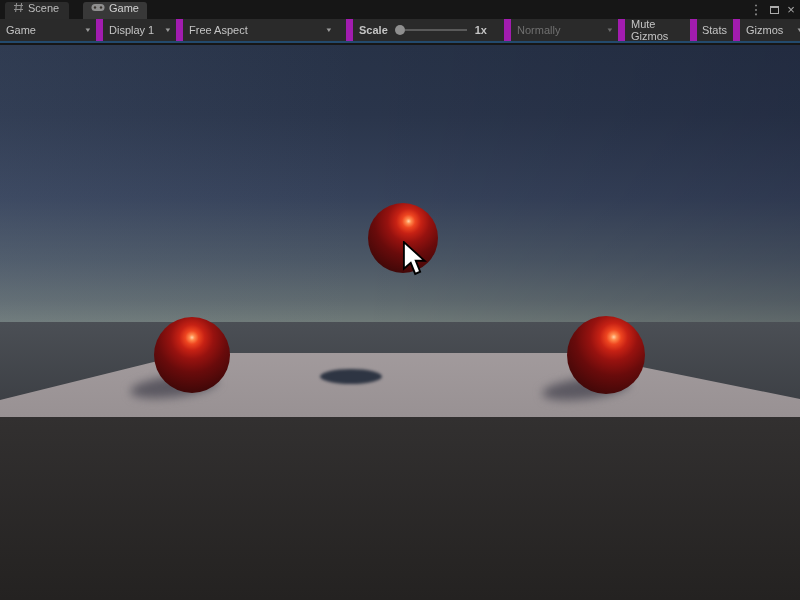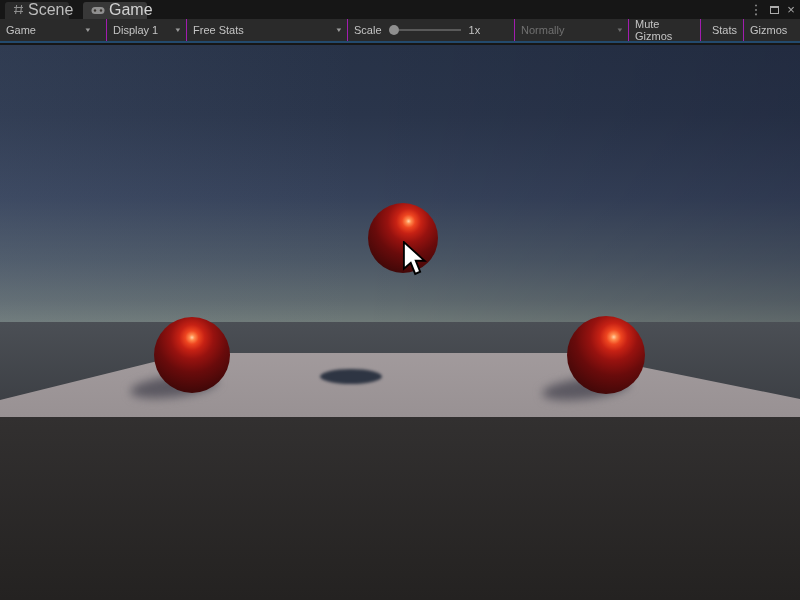--- a/index.html
+++ b/index.html
@@ -3,45 +3,45 @@
 <meta charset="utf-8">
 <style>
   * { margin:0; padding:0; box-sizing:border-box; }
   html,body { width:800px; height:600px; overflow:hidden; background:#161616;
               font-family:"Liberation Sans", sans-serif; }
   #window { position:relative; width:800px; height:600px; background:#161616; }
 
   
   #tab-bar { position:absolute; left:0; top:0; width:800px; height:19px; background:#161616; }
   .tab { position:absolute; top:2px; height:17px; border-radius:3px 3px 0 0;
-         display:flex; align-items:flex-end; gap:4px; padding:0 8px;
-         font-size:16px; color:#bdbdbd; cursor:default; }
+         display:flex; align-items:flex-start; gap:4px; padding:0 8px;
+         font-size:11px; color:#bdbdbd; cursor:default; }
   .tab.inactive { background:#2b2b2b; }
   .tab.active   { background:#383838; color:#d2d2d2; }
   #tab-scene { left:5px;  width:64px; }
   #tab-game  { left:83px; width:64px; }
   .win-ctrl { position:absolute; top:0; height:19px; display:flex; align-items:center;
               justify-content:center; color:#ababab; font-size:12px; }
   #kebab-ctrl { left:748px; width:16px; font-size:13px; }
   #maxi-ctrl  { left:766px; width:16px; }
   #maxi-ctrl .box { width:9px; height:8px; border:1px solid #ababab; border-top-width:2px; }
   #close-ctrl { left:783px; width:16px; font-size:13px; }
 
   
   #toolbar { position:absolute; left:0; top:19px; width:800px; height:24px;
              background:#2a2a2a; border-bottom:2px solid #234a6d; }
   .tb-item { position:absolute; top:0; height:22px; display:flex; align-items:center;
              font-size:11px; color:#c4c4c4; padding:0 6px; }
-  .tb-item.sep { border-left:1px solid #a21caf;margin-left:10px; }
+  .tb-item.sep { border-left:7px solid #a21caf; }
   .dd-arrow { font-size:6px; color:#9a9a9a; margin-left:auto; padding-left:6px;
               transform:scaleX(1.3); }
   #tb-game    { left:0;   width:96px;  }
   #tb-display { left:96px;  width:80px; }
   #tb-aspect  { left:176px; width:161px; }
-  #tb-scale   { left:337px; width:150px; }
+  #tb-scale   { left:346px; width:150px;font-weight:bold; }
   #tb-normally{ left:504px; width:114px; color:#707070;gap:26px; }
   #tb-normally .dd-arrow { color:#6a6a6a; }
   #tb-mute    { left:618px; width:72px;  justify-content:center; }
   #tb-stats   { left:690px; width:43px;  justify-content:flex-end; }
   #tb-gizmos  { left:733px; width:75px;  }
   .slider { display:flex; align-items:center; margin-left:7px; }
   .slider .knob  { width:10px; height:10px; border-radius:50%; background:#8f8f8f; }
   .slider .track { width:62px; height:2px; background:#5a5a5a; }
   .scale-val { margin-left:8px; }
 
@@ -119,21 +119,21 @@
   <div id="toolbar">
     <div class="tb-item" id="tb-game">
       <span>Game</span>
       <span class="dd-arrow">▼</span>
     </div>
     <div class="tb-item sep" id="tb-display">
       <span>Display 1</span>
       <span class="dd-arrow">▼</span>
     </div>
     <div class="tb-item sep" id="tb-aspect">
-      <span>Free Stats</span>
+      <span>Free Aspect</span>
       <span class="dd-arrow">▼</span>
     </div>
     <div class="tb-item sep" id="tb-scale">
       <span>Scale</span>
       <span class="slider">
         <span class="knob"></span>
         <span class="track"></span>
       </span>
       <span class="scale-val">1x</span>
     </div>

